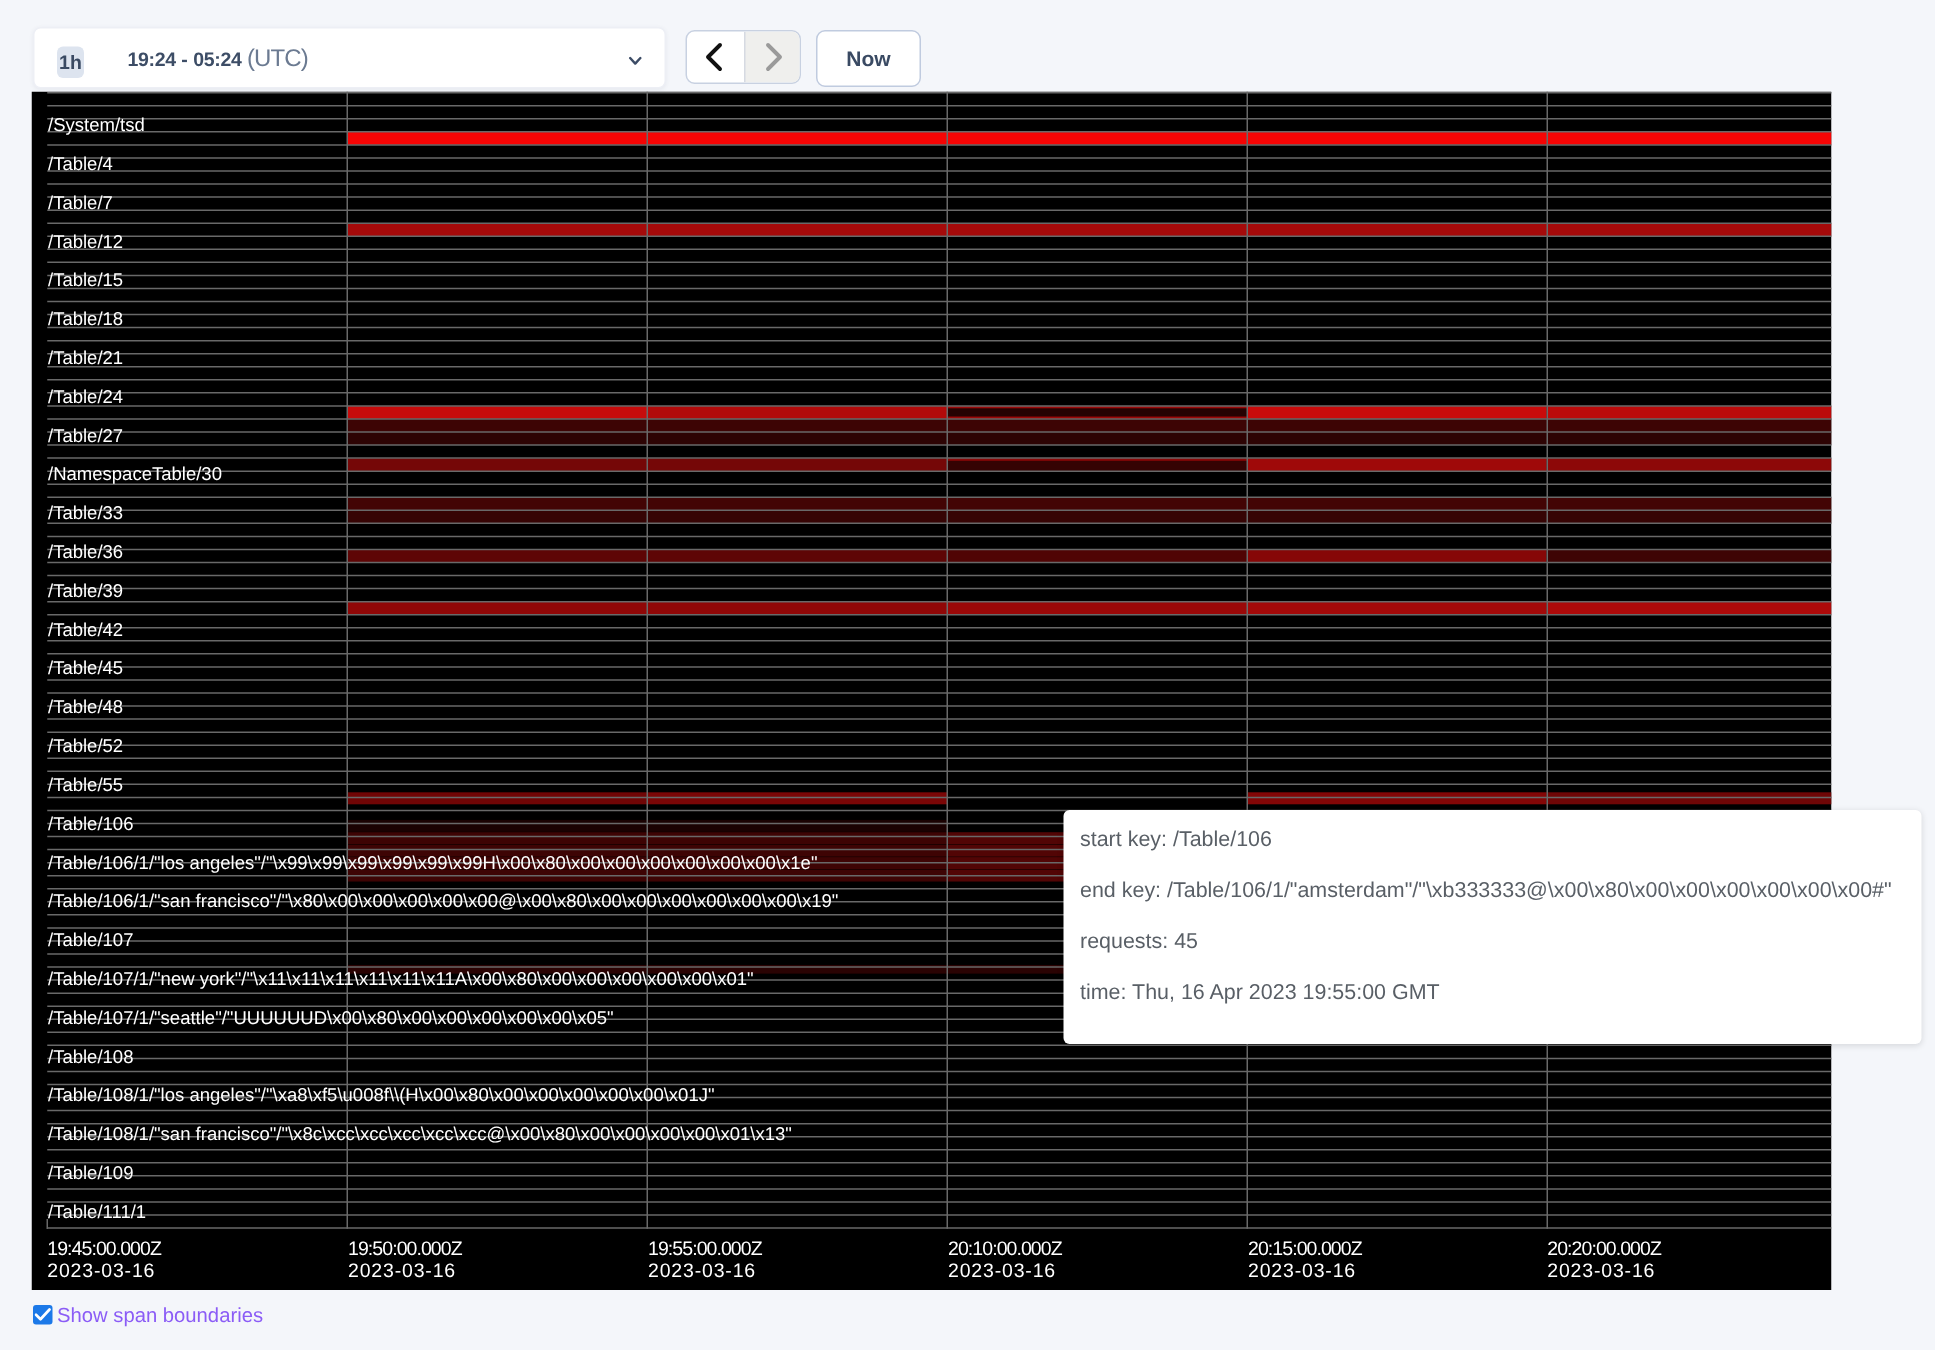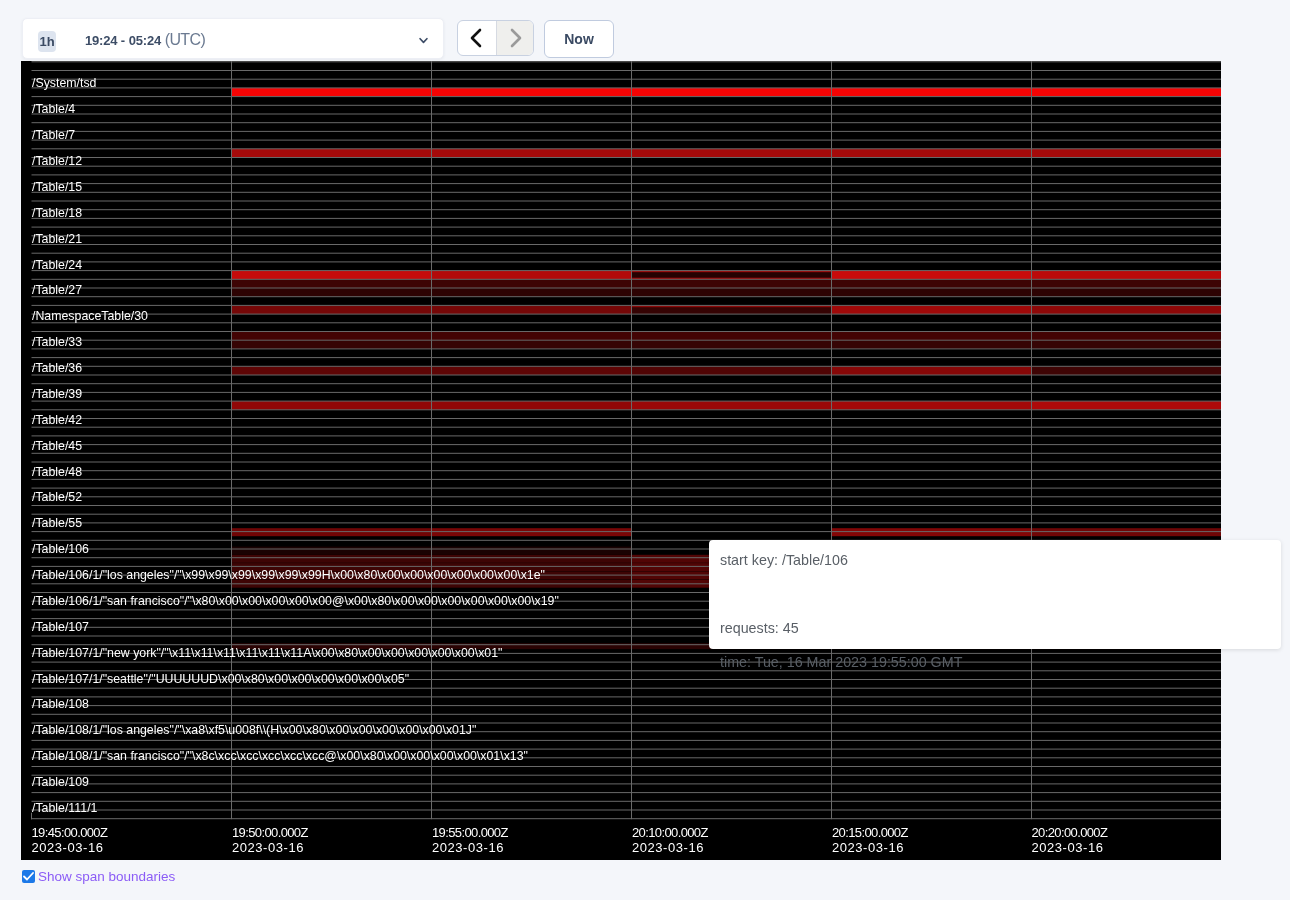--- a/index.html
+++ b/index.html
@@ -8,21 +8,21 @@
   .badge { position:absolute; left:15px; top:12px; width:18px; height:21px; background:#dde4ef; border-radius:4px; color:#3a4a63; font-size:13px; font-weight:bold; text-align:center; line-height:21px; }
   .trange { position:absolute; left:62px; top:10px; font-size:13px; color:#3d4d66; font-weight:bold; white-space:nowrap; line-height:21px; }
   .tt { letter-spacing:-0.2px; }
   .tu { font-weight:normal; color:#6b7a91; font-size:16px; letter-spacing:-0.6px; }
     .chev { position:absolute; right:15px; top:17.5px; }
   .btngrp { position:absolute; left:457px; top:20px; width:77px; height:36px; border:1px solid #c8d1e1; border-radius:6px; background:#fff; overflow:hidden; }
   .btngrp .half { position:absolute; top:0; width:38px; height:34px; }
   .btngrp .r { left:38px; width:38px; background:#efefed; border-left:1px solid #d6dae2; }
   .nowbtn { position:absolute; left:544px; top:20px; width:70px; height:38px; background:#fff; border:1px solid #c0cbdf; border-radius:6px; color:#3a4a63; font-size:14px; font-weight:bold; text-align:center; line-height:36px; }
   .canvas { position:absolute; left:21px; top:61px; width:1200px; height:762px; }
-  .tooltip { position:absolute; left:709px; top:539.5px; width:572px; height:109px; background:#fff; border-radius:4px; box-shadow:0 1px 4px rgba(0,0,0,.12); color:#595f66; font-size:14.3px; }
+  .tooltip { position:absolute; left:709px; top:539.5px; width:572px; height:156px; background:#fff; border-radius:4px; box-shadow:0 1px 4px rgba(0,0,0,.12); color:#595f66; font-size:14.3px; }
   .tooltip div { position:absolute; left:11px; white-space:nowrap; }
   .cbrow { position:absolute; left:22px; top:868px; }
   .cb { position:absolute; left:0; top:2px; width:13px; height:13px; background:#1c79e8; border-radius:2px; }
   .cb svg { position:absolute; left:1px; top:2px; }
   .cbl { position:absolute; left:16px; top:1px; font-size:13.5px; color:#8b5cf6; white-space:nowrap; line-height:16px; }
 </style>
 </head>
 <body>
   <div class="sel">
     <div class="badge">1h</div>
@@ -217,22 +217,23 @@
         <text x="611" y="775.5" letter-spacing="-0.62">20:10:00.000Z</text>
         <text x="611" y="790.5" letter-spacing="0.55">2023-03-16</text>
         <text x="811" y="775.5" letter-spacing="-0.62">20:15:00.000Z</text>
         <text x="811" y="790.5" letter-spacing="0.55">2023-03-16</text>
         <text x="1010.5" y="775.5" letter-spacing="-0.62">20:20:00.000Z</text>
         <text x="1010.5" y="790.5" letter-spacing="0.55">2023-03-16</text>
       </g>
     </svg></div>
   <div class="tooltip">
     <div style="top:12px">start key: /Table/106</div>
+    <div style="top:46px">end key: /Table/106/1/"amsterdam"/"\xb333333@\x00\x80\x00\x00\x00\x00\x00\x00#"</div>
     <div style="top:80px">requests: 45</div>
-    <div style="top:114px">time: Tue, 16 Mar 2023 19:55:00 GMT</div>
+    <div style="top:114px">time: Thu, 16 Apr 2023 19:55:00 GMT</div>
   </div>
   <div class="cbrow">
     <div class="cb">
       <svg width="11" height="9" viewBox="0 0 11 9">
         <path d="M1 4.5 L4 7.5 L10 1" fill="none" stroke="#fff" stroke-width="1.8" stroke-linecap="round" stroke-linejoin="round"></path>
       </svg>
     </div>
     <div class="cbl">Show span boundaries</div>
   </div>
 

